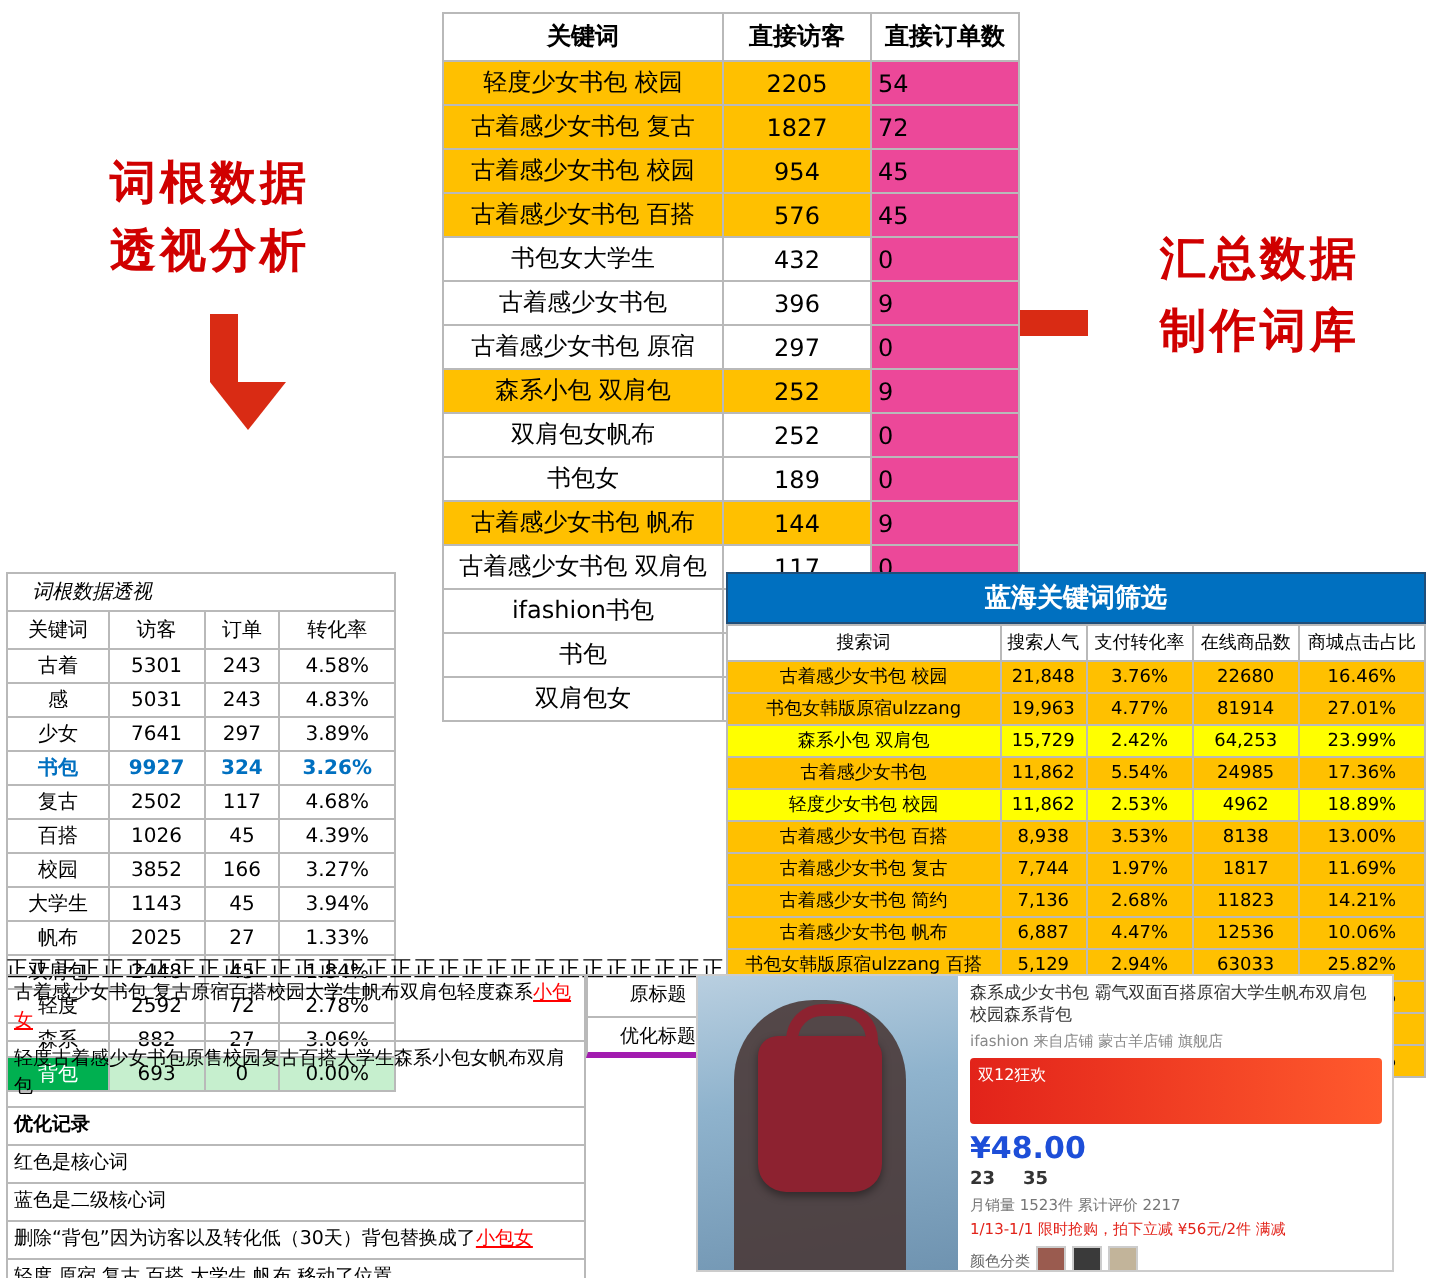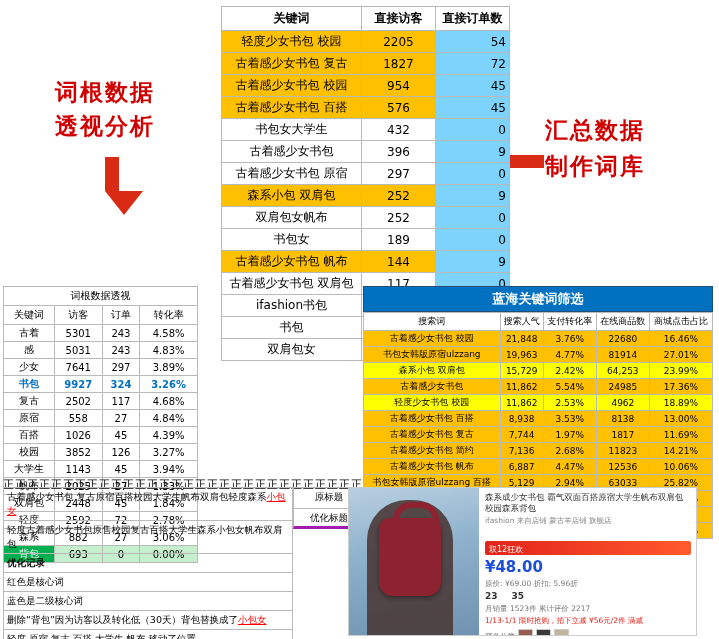--- a/index.html
+++ b/index.html
@@ -27,21 +27,21 @@
   }
   .arrow-down .shaft { width:14px;height:34px;background:#d92b14;margin:0 auto; }
   .arrow-down .head {
     width:0;height:0;margin:0 auto;
     border-left:19px solid transparent;
     border-right:19px solid transparent;
     border-top:24px solid #d92b14;
   }
 
   
-  #right-annot { left:545px; top:112px; width:170px; text-align:left; }
+  #right-annot { left:545px; top:112px; width:170px; text-align:center; }
   #right-annot .line {
     color:#d00000; font-size:23px; font-weight:bold;
     letter-spacing:2px; line-height:36px;
   }
   #arrow-left { left:452px; top:148px; width:92px; height:26px; }
   #arrow-left .shaft { position:absolute; right:0; top:7px; width:66px; height:13px; background:#d92b14; }
   #arrow-left .head {
     position:absolute; left:0; top:0; width:0;height:0;
     border-top:13px solid transparent;
     border-bottom:13px solid transparent;
@@ -51,29 +51,29 @@
   
   table { border-collapse:collapse; }
   td, th { border:1px solid #b9b9b9; padding:1px 3px; font-weight:normal; }
 
   
   #top-table { left:221px; top:6px; }
   #top-table table { font-size:12px; }
   #top-table th { background:#ffffff; text-align:center; font-weight:bold; padding:3px 6px; }
   #top-table td.kw { text-align:center; width:140px; padding:2px 6px; }
   #top-table td.num { text-align:center; width:74px; }
-  #top-table td.ord { text-align:right; width:74px; background:#7dd3fc; }
+  #top-table td.ord { text-align:left; width:74px; background:#ec4899; }
   #top-table tr.hl td.kw { background:#ffc000; }
   #top-table tr.hl td.num { background:#ffc000; }
 
   
   #pivot { left:3px; top:286px; }
   #pivot .cap {
-    text-align:center; font-size:10px; border:1px solid #b9b9b9;
-    border-bottom:none; padding:2px 12px; background:#fff;
+    font-size:10px; border:1px solid #b9b9b9;
+    border-bottom:none; padding:2px 12px; background:#fff;font-style:italic;
   }
   #pivot table { font-size:10px; width:195px; }
   #pivot th { background:#fff; text-align:center; font-size:10px; padding:2px 1px; }
   #pivot td { text-align:center; padding:1px 2px; }
   #pivot td.kwc { text-align:center; }
   #pivot tr.blue td { color:#0070c0; font-weight:bold; }
   #pivot tr.green td { background:#c6efce;text-align:center; }
   #pivot tr.green td.kwc { background:#00b050; color:#fff; }
 
   
@@ -122,21 +122,21 @@
     border:6px solid #8d2230; border-bottom:none; border-radius:18px 18px 0 0;
   }
   #product .person {
     position:absolute; left:18px; top:12px; width:86px; height:135px;
     background:#4a3a38; border-radius:40px 40px 0 0; opacity:.9;
   }
   #product .info { position:absolute; left:131px; top:0; right:0; bottom:0; padding:4px 5px; font-size:8px; }
   #product .ptitle { font-size:8.5px; line-height:11px; color:#333; }
   #product .shop { color:#888; font-size:7.5px; margin-top:2px; }
   #product .banner {
-    margin-top:15px; height:14px; background:linear-gradient(90deg,#e2231a,#ff5a2d);
+    margin-top:3px; height:33px; background:linear-gradient(90deg,#e2231a,#ff5a2d);
     color:#fff; font-size:8px; line-height:17px; padding-left:4px; border-radius:2px;
   }
   #product .price { color:#1d4ed8; font-size:15px; font-weight:bold; margin-top:3px; }
   #product .sub { color:#777; font-size:7.5px; margin-top:2px; line-height:11px; }
   #product .statrow { display:flex; gap:14px; font-size:7.5px; color:#666; margin-top:2px; }
   #product .statrow .v { color:#333; font-weight:bold; font-size:9px; }
   #product .tagline { color:#e2231a; font-size:7.5px; margin-top:2px; }
   #product .optrow { display:flex; align-items:center; gap:3px; margin-top:3px; font-size:7.5px; color:#666; }
   #product .sw { width:15px; height:15px; border:1px solid #ccc; background:#9a5b4f; }
   #product .sw.b { background:#3a3a3a; }
@@ -288,35 +288,29 @@
           <td>324</td>
           <td>3.26%</td>
         </tr>
         <tr>
           <td class="kwc">复古</td>
           <td>2502</td>
           <td>117</td>
           <td>4.68%</td>
         </tr>
         <tr>
-          <td class="kwc">原宿</td>
-          <td>558</td>
-          <td>27</td>
-          <td>4.84%</td>
-        </tr>
-        <tr>
           <td class="kwc">百搭</td>
           <td>1026</td>
           <td>45</td>
           <td>4.39%</td>
         </tr>
         <tr>
           <td class="kwc">校园</td>
           <td>3852</td>
-          <td>126</td>
+          <td>166</td>
           <td>3.27%</td>
         </tr>
         <tr>
           <td class="kwc">大学生</td>
           <td>1143</td>
           <td>45</td>
           <td>3.94%</td>
         </tr>
         <tr>
           <td class="kwc">帆布</td>
@@ -488,21 +482,20 @@
     <div class="person"></div>
     <div class="bag"></div>
   </div>
   <div class="info">
     <div class="ptitle">森系成少女书包 霸气双面百搭原宿大学生帆布双肩包校园森系背包</div>
     <div class="shop">ifashion 来自店铺 蒙古羊店铺 旗舰店</div>
     <div class="banner">
       <span>双12狂欢</span>
     </div>
     <div class="price">¥48.00</div>
-    <div class="sub">原价: ¥69.00  折扣: 5.96折</div>
     <div class="statrow">
       <div><span class="v">23</span></div>
       <div><span class="v">35</span></div>
     </div>
     <div class="sub">月销量 1523件  累计评价 2217</div>
     <div class="tagline">1/13-1/1 限时抢购，拍下立减 ¥56元/2件 满减</div>
     <div class="optrow">
       <span>颜色分类</span>
       <span class="sw"></span>
       <span class="sw b"></span>

